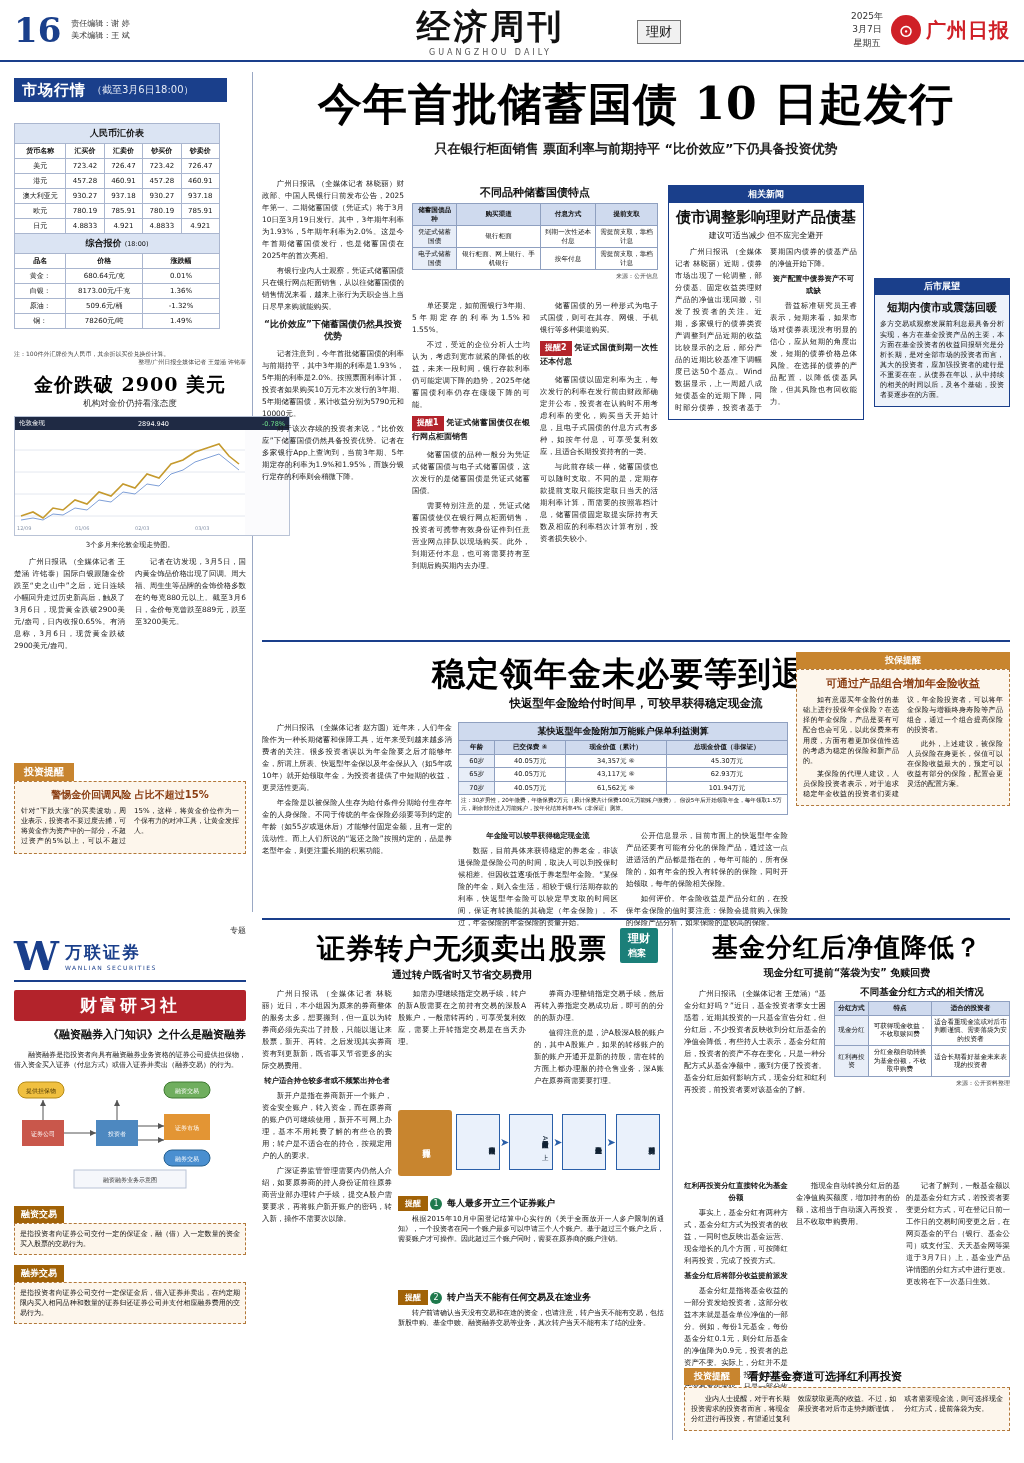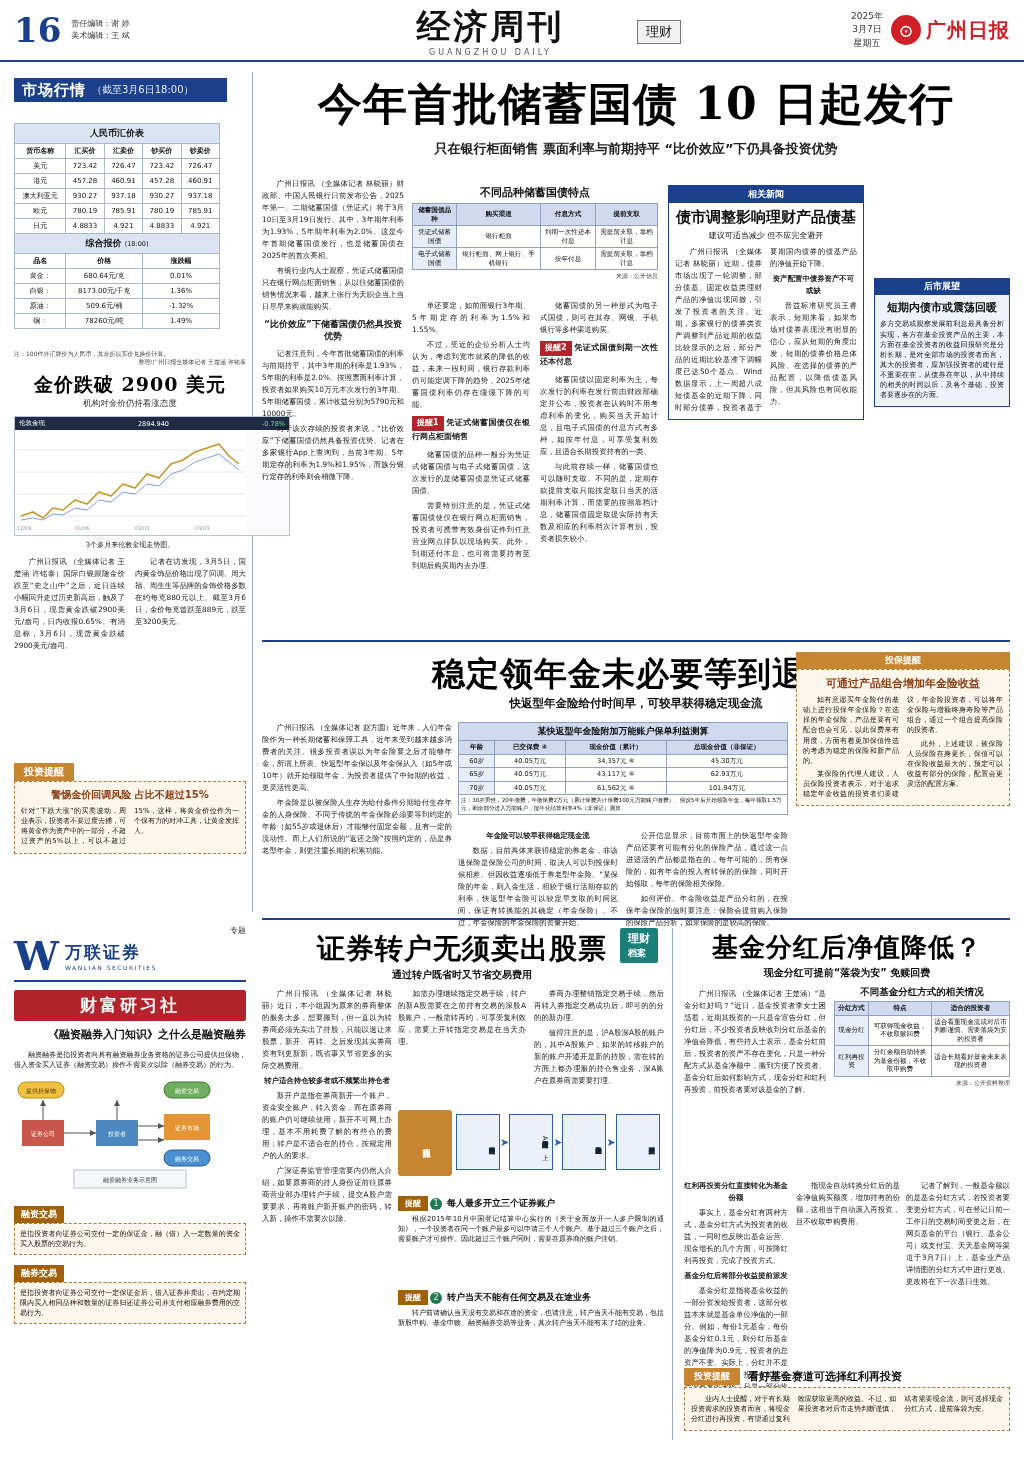--- a/index.html
+++ b/index.html
@@ -269,21 +269,21 @@
     <div style="text-align:right; font-size:8px; color:#333;">专题</div>
     <div class="spon-logo">
       <div class="spon-w">W</div>
       <div style="margin-left:6px;">
         <div style="font-size:17px; font-weight:bold; color:#1a3f8b; letter-spacing:2px;">万联证券</div>
         <div style="font-size:6px; color:#1a3f8b; letter-spacing:1.5px;">WANLIAN SECURITIES</div>
       </div>
     </div>
     <div style="margin-top:8px; background:#b3232b; color:#fff; text-align:center; font-size:17px; font-weight:bold; padding:4px 0; letter-spacing:3px; border-radius:2px;">财富研习社</div>
     <div style="margin-top:6px; font-size:11px; font-weight:bold; text-align:right; line-height:1.5; font-family:'DejaVu Serif',serif;">《融资融券入门知识》之什么是融资融券</div>
-    <div class="small" style="margin-top:6px; text-align:justify; text-indent:2em;">融资融券是指投资者向具有融资融券业务资格的证券公司提供担保物，借入资金买入证券（融资交易）操作不需要次以除（融券交易）的行为。</div>
+    <div class="small" style="margin-top:6px; text-align:justify; text-indent:2em;">融资融券是指投资者向具有融资融券业务资格的证券公司提供担保物，借入资金买入证券（付息方式）或借入证券并卖出（融券交易）的行为。</div>
 
     <svg width="232" height="120" style="margin-top:4px;">
       <rect x="4" y="8" width="46" height="16" rx="8" fill="#f0c040" stroke="#b58b16"></rect>
       <text x="27" y="19" font-size="6" text-anchor="middle" fill="#4a3400">提供担保物</text>
       <rect x="150" y="8" width="46" height="16" rx="8" fill="#6fae5e" stroke="#3f7a31"></rect>
       <text x="173" y="19" font-size="6" text-anchor="middle" fill="#fff">融资交易</text>
       <rect x="150" y="76" width="46" height="16" rx="8" fill="#4a8fd0" stroke="#26608f"></rect>
       <text x="173" y="87" font-size="6" text-anchor="middle" fill="#fff">融券交易</text>
       <rect x="8" y="46" width="42" height="26" fill="#c0392b" opacity=".85"></rect>
       <text x="29" y="62" font-size="6" text-anchor="middle" fill="#fff">证券公司</text>

